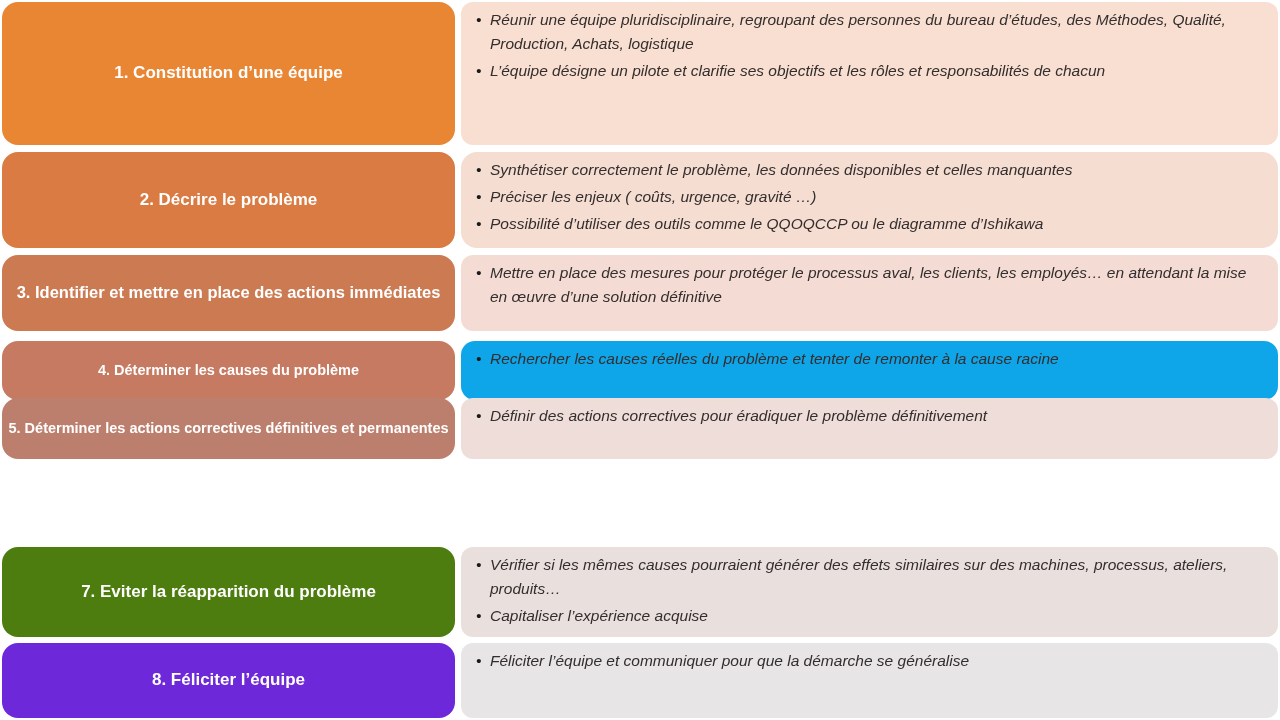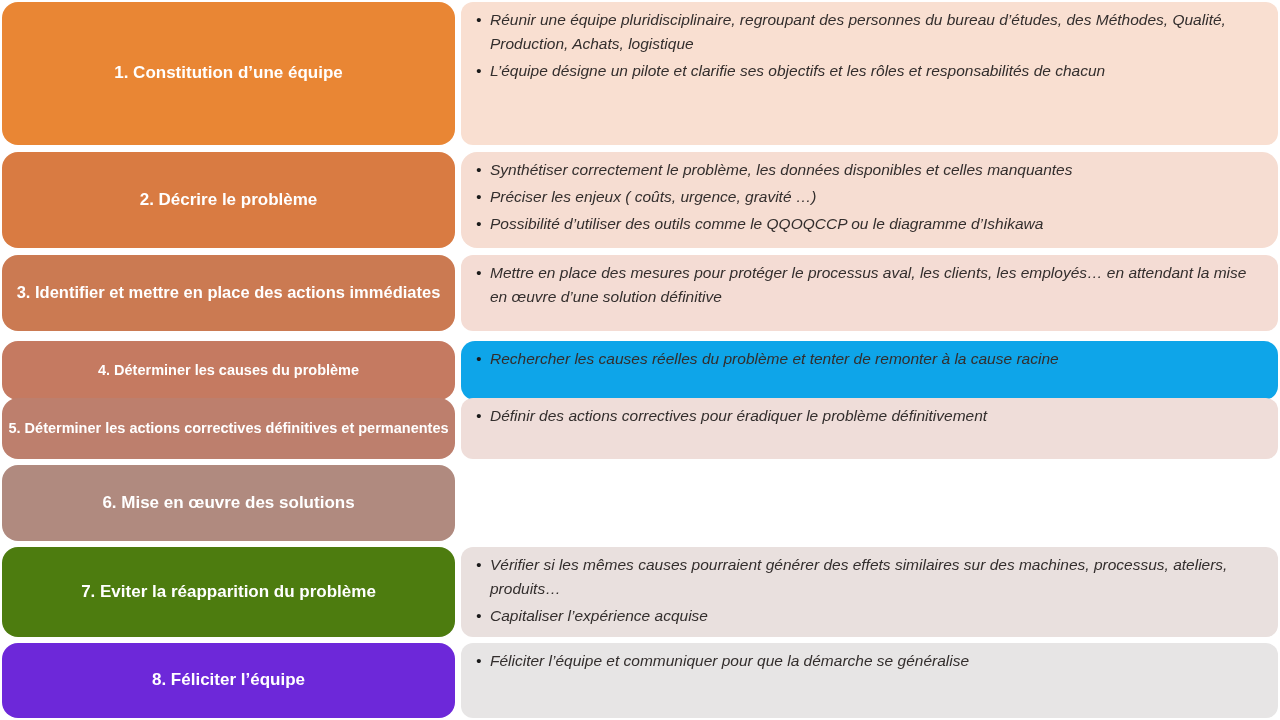--- a/index.html
+++ b/index.html
@@ -131,23 +131,20 @@
       <span class="step-title">5. Déterminer les actions correctives définitives et permanentes</span>
     </div>
     <div class="step-detail" style="background: rgb(239, 221, 217);">
       <ul>
         <li>Définir des actions correctives pour éradiquer le problème définitivement</li>
       </ul>
     </div>
   </div>
 
   <div class="row r5">
-    <div class="step-box" style="background: rgb(176, 138, 127);">
-      <span class="step-title">6. Mise en œuvre des solutions</span>
-    </div>
   </div>
 
   <div class="row r6">
     <div class="step-box" style="background: #4d7c0f;">
       <span class="step-title">7. Eviter la réapparition du problème</span>
     </div>
     <div class="step-detail" style="background: rgb(233, 224, 222);">
       <ul>
         <li>Vérifier si les mêmes causes pourraient générer des effets similaires sur des machines, processus, ateliers, produits…</li>
         <li>Capitaliser l’expérience acquise</li>

